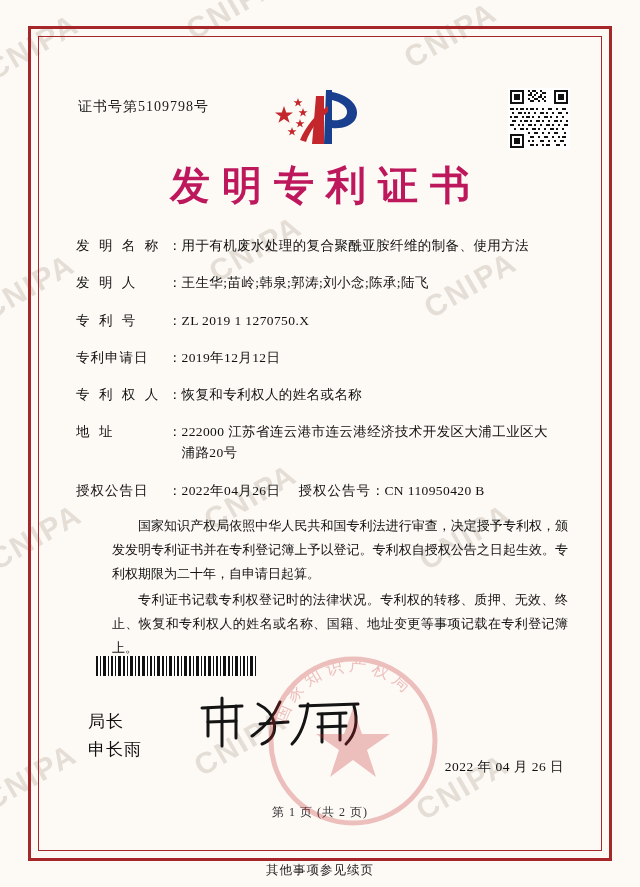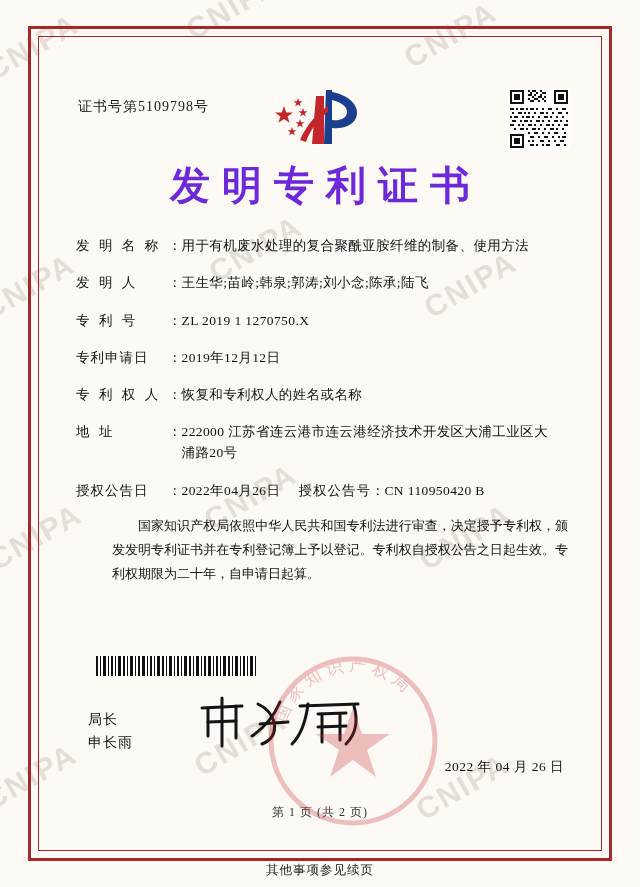--- a/index.html
+++ b/index.html
@@ -97,21 +97,21 @@
   }
 
   .title {
     position: absolute;
     left: 0;
     right: 0;
     top: 112px;
     text-align: center;
     font-size: 40px;
     font-weight: bold;
-    color: #6d28d9;
+    color: #be185d;
     letter-spacing: 12px;
     text-indent: 12px;
     font-family: "DejaVu Serif", serif;
   }
 
   
   .fields {
     position: absolute;
     left: 28px;
     right: 36px;
@@ -181,21 +181,21 @@
     top: 610px;
     width: 160px;
     height: 20px;
   }
 
   
   .sign-block {
     position: absolute;
     left: 40px;
     top: 662px;
-    font-size: 14px;
+    font-size: 17px;
     color: #111;
     line-height: 1.65;
     letter-spacing: 1px;
   }
   .signature-img {
     position: absolute;
     left: 140px;
     top: 648px;
     width: 200px;
     height: 56px;
@@ -460,20 +460,21 @@
           <span class="lbl-tight">授权公告号</span>
           <span class="field-colon">：</span>
           <span class="field-value">CN 110950420 B</span>
         </span>
       </div>
 
     </div>
 
     <div class="paragraphs">
       <p>国家知识产权局依照中华人民共和国专利法进行审查，决定授予专利权，颁发发明专利证书并在专利登记簿上予以登记。专利权自授权公告之日起生效。专利权期限为二十年，自申请日起算。</p>
+      <p>专利证书记载专利权登记时的法律状况。专利权的转移、质押、无效、终止、恢复和专利权人的姓名或名称、国籍、地址变更等事项记载在专利登记簿上。</p>
     </div>
 
     <div class="seal">
       <svg width="190" height="190" viewBox="0 0 190 190">
         <circle cx="95" cy="95" r="82" fill="none" stroke="#c3272b" stroke-width="5"></circle>
         <polygon points="95,62 104,88 132,88 109,104 118,131 95,114 72,131 81,104 58,88 86,88" fill="#c3272b"></polygon>
         <path id="sealArc" d="M 25 95 A 70 70 0 0 1 165 95" fill="none"></path>
         <text font-size="17" fill="#c3272b" font-family="'Liberation Serif',serif" letter-spacing="5">
           <textPath href="#sealArc" startOffset="8%">国家知识产权局</textPath>
         </text>

